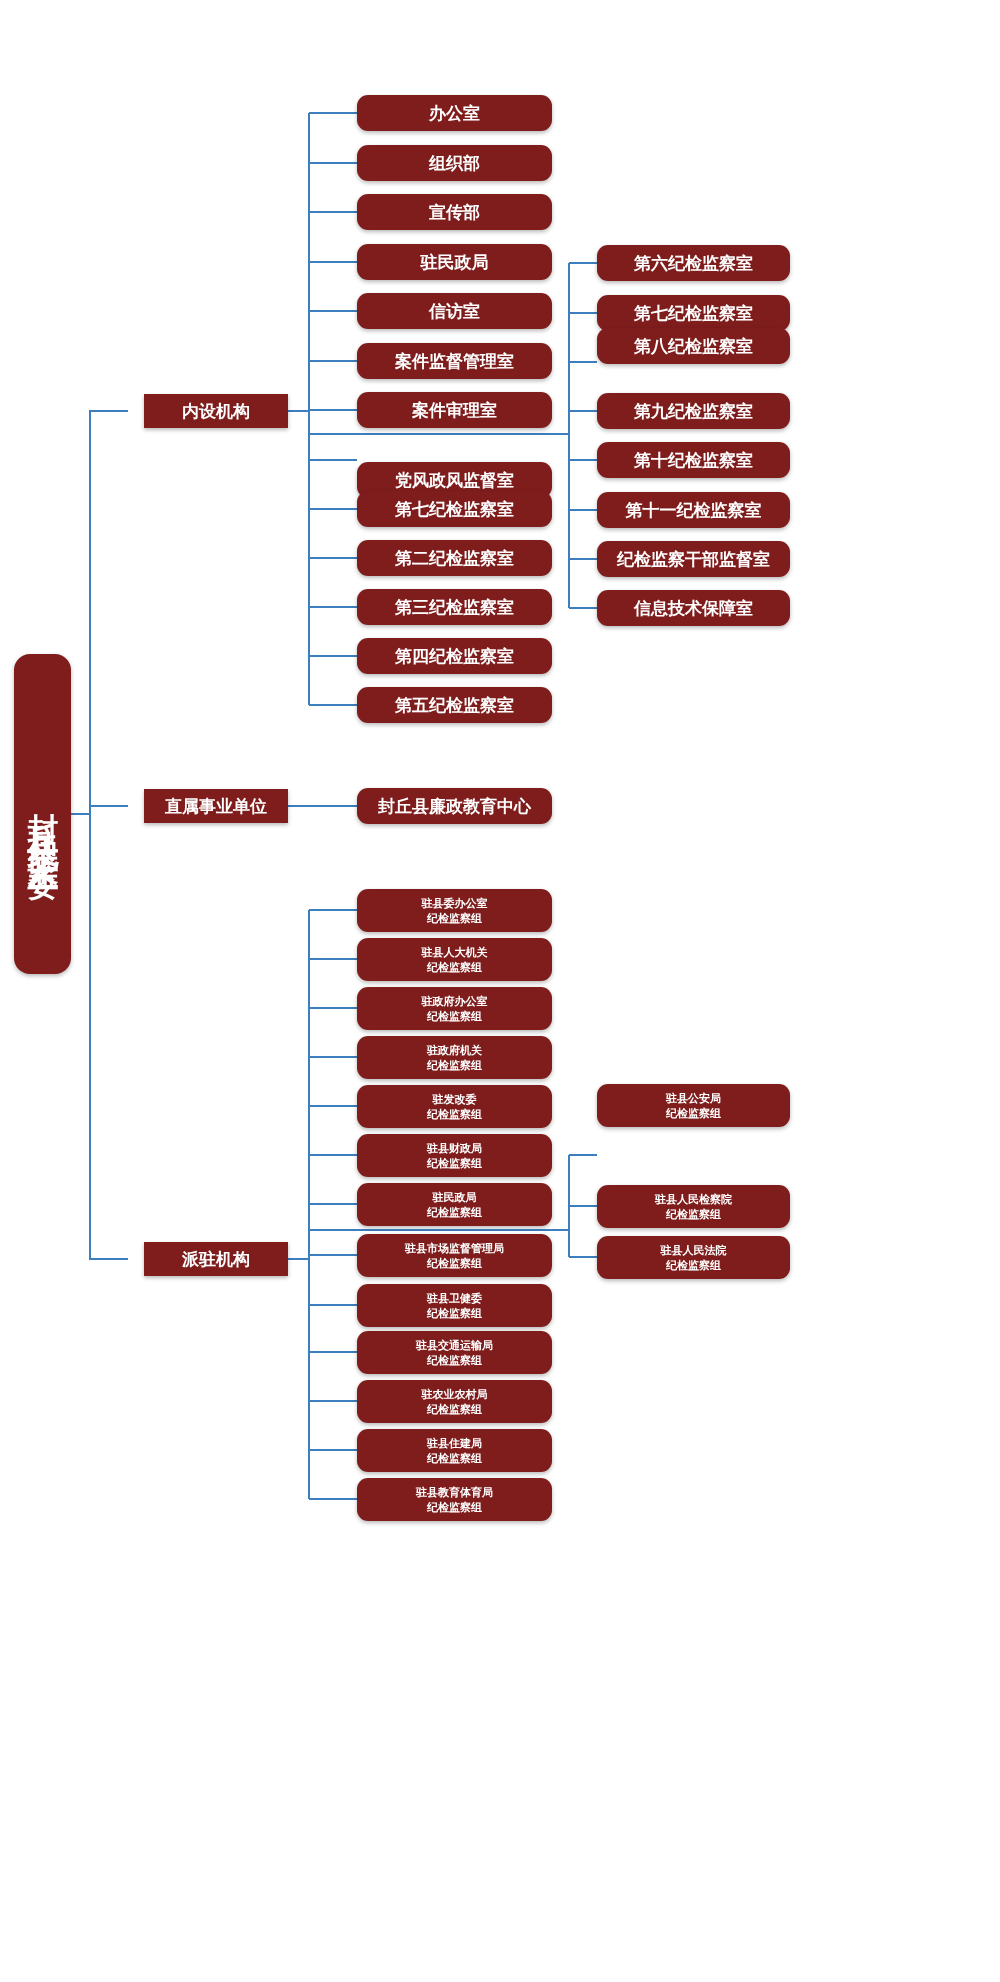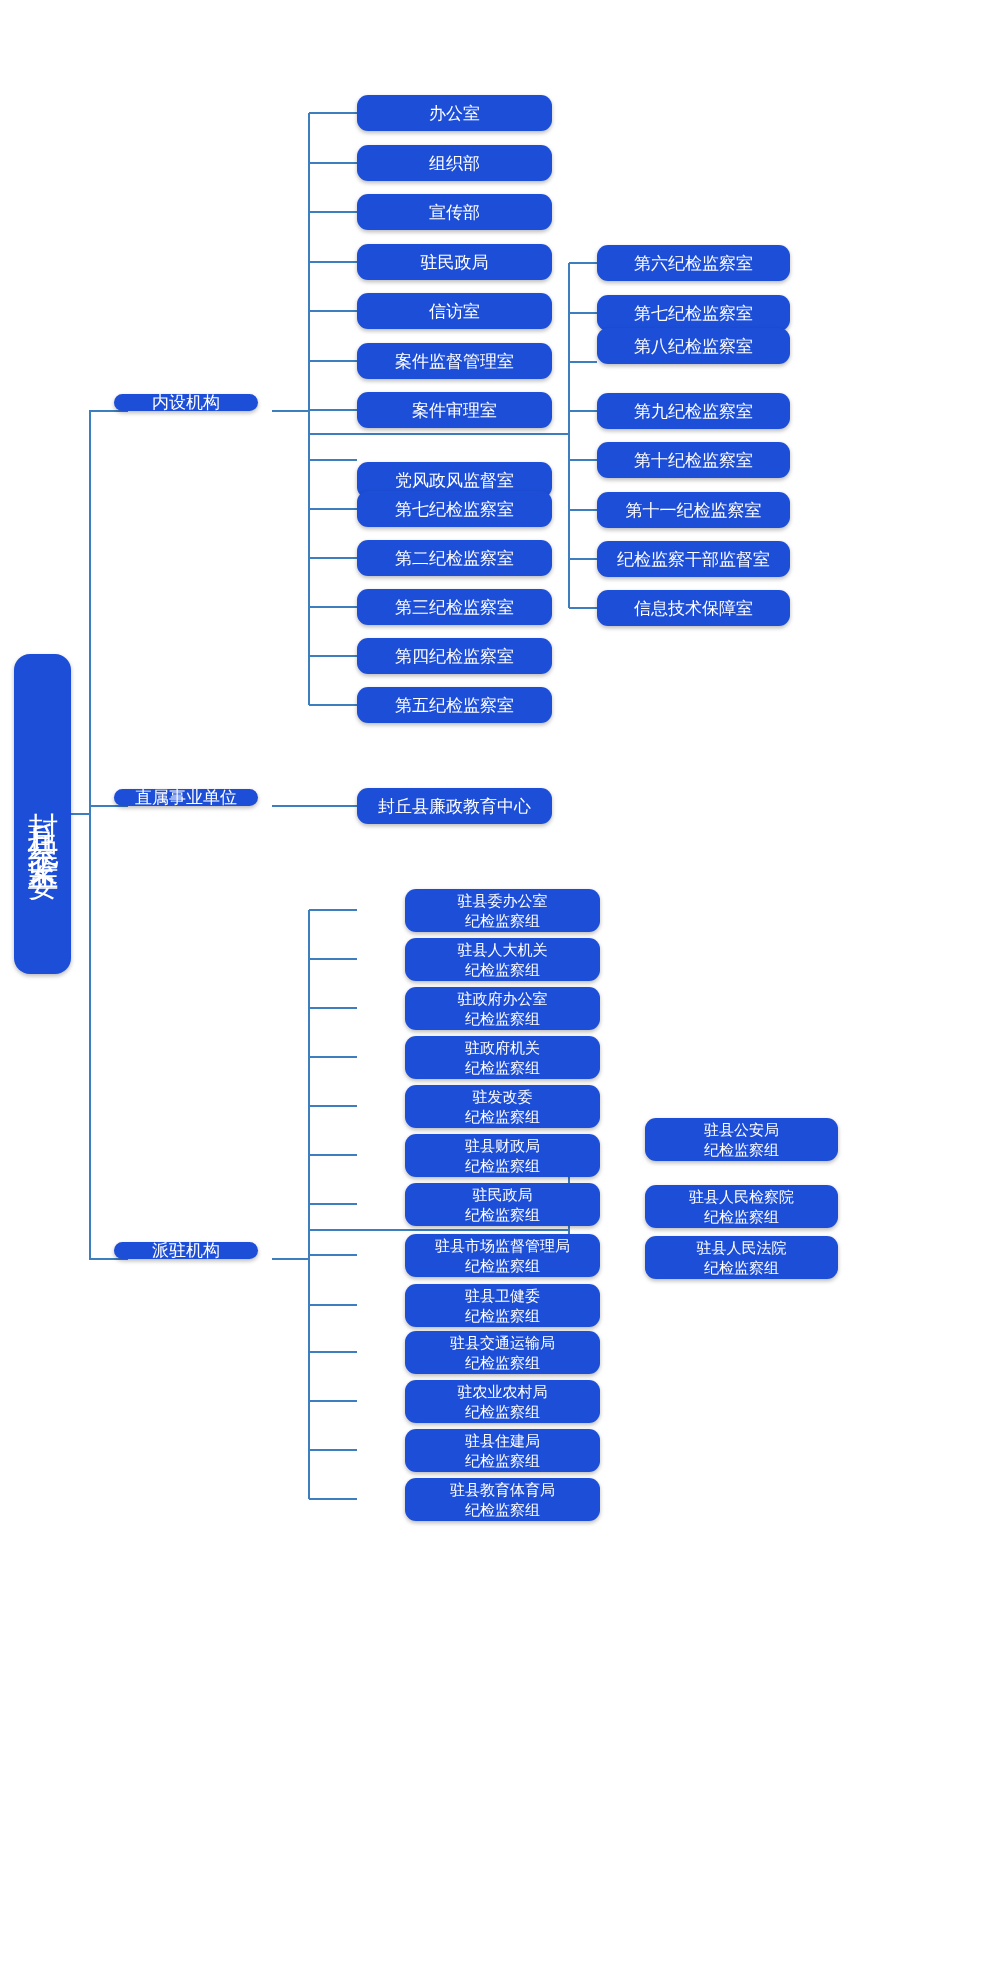--- a/index.html
+++ b/index.html
@@ -2,28 +2,28 @@
 <html><head>
 <meta charset="utf-8">
 <style>
   * { margin:0; padding:0; box-sizing:border-box; }
   html,body { background:#ffffff; font-family:"Liberation Sans","DejaVu Sans",sans-serif; }
   .canvas {
     position:relative; width:1000px; height:1982px; background:#ffffff; overflow:hidden;
   }
   svg.lines { position:absolute; left:0; top:0; width:1000px; height:1982px; }
   .node {
-    position:absolute; background:#1d4ed8; color:#ffffff; font-weight:normal;
+    position:absolute; background:#7f1d1d; color:#ffffff; font-weight:bold;
     display:flex; align-items:center; justify-content:center; text-align:center;
     border-radius:11px; box-shadow:0 2px 4px rgba(0,0,0,0.28);
     white-space:pre-line;
   }
   .n1 { width:195px; height:36px; font-size:17px; }
-  .n2 { width:195px; height:43px; font-size:15px; line-height:1.28;margin-left:48px; }
-  .branch { left:114px; width:144px; height:17px; font-size:17px; border-radius:14px; }
+  .n2 { width:195px; height:43px; font-size:11px; line-height:1.28; }
+  .branch { left:144px; width:144px; height:34px; font-size:17px; border-radius:0; }
   .colA { left:357px; }
   .colB { left:597px; width:193px; }
   .root {
     left:14px; top:654px; width:57px; height:320px; border-radius:16px;
     font-size:31px; writing-mode:vertical-rl; text-orientation:upright;
     letter-spacing:9px; padding-top:10px;
   }
 </style>
 </head>
 <body>
@@ -141,20 +141,20 @@
 纪检监察组</div>
   <div class="node n2 colA" style="top:1331px">驻县交通运输局
 纪检监察组</div>
   <div class="node n2 colA" style="top:1380px">驻农业农村局
 纪检监察组</div>
   <div class="node n2 colA" style="top:1429px">驻县住建局
 纪检监察组</div>
   <div class="node n2 colA" style="top:1478px">驻县教育体育局
 纪检监察组</div>
 
-  <div class="node n2 colB" style="top:1118px">驻县公安局
+  <div class="node n2 colB" style="top:1084px">驻县公安局
 纪检监察组</div>
   <div class="node n2 colB" style="top:1185px">驻县人民检察院
 纪检监察组</div>
   <div class="node n2 colB" style="top:1236px">驻县人民法院
 纪检监察组</div>
 
 </div>
 
 </body></html>

